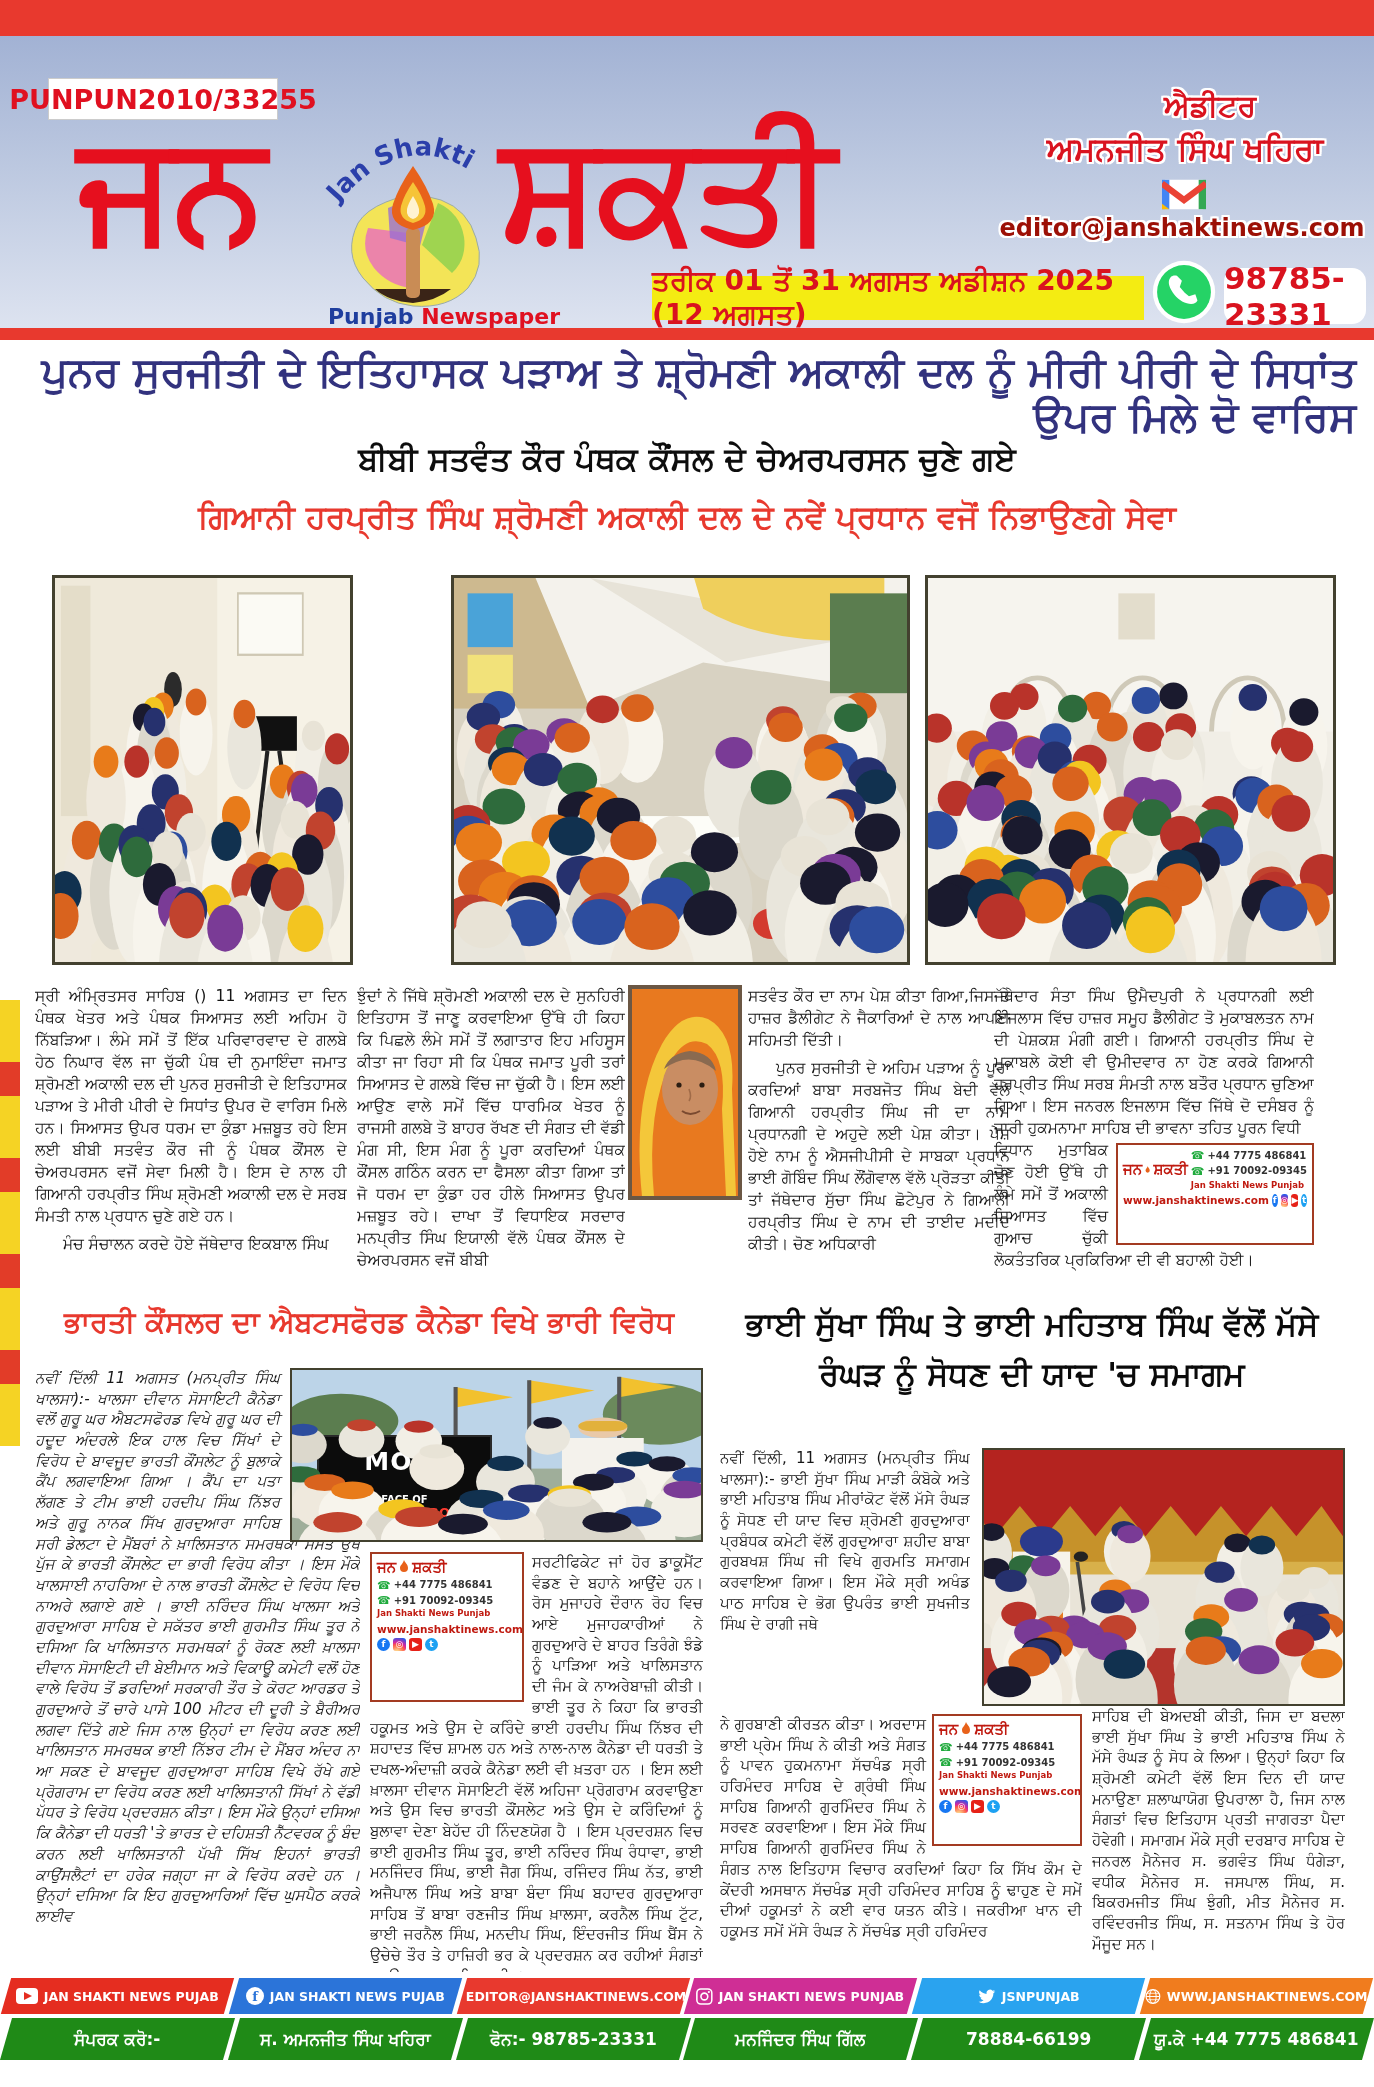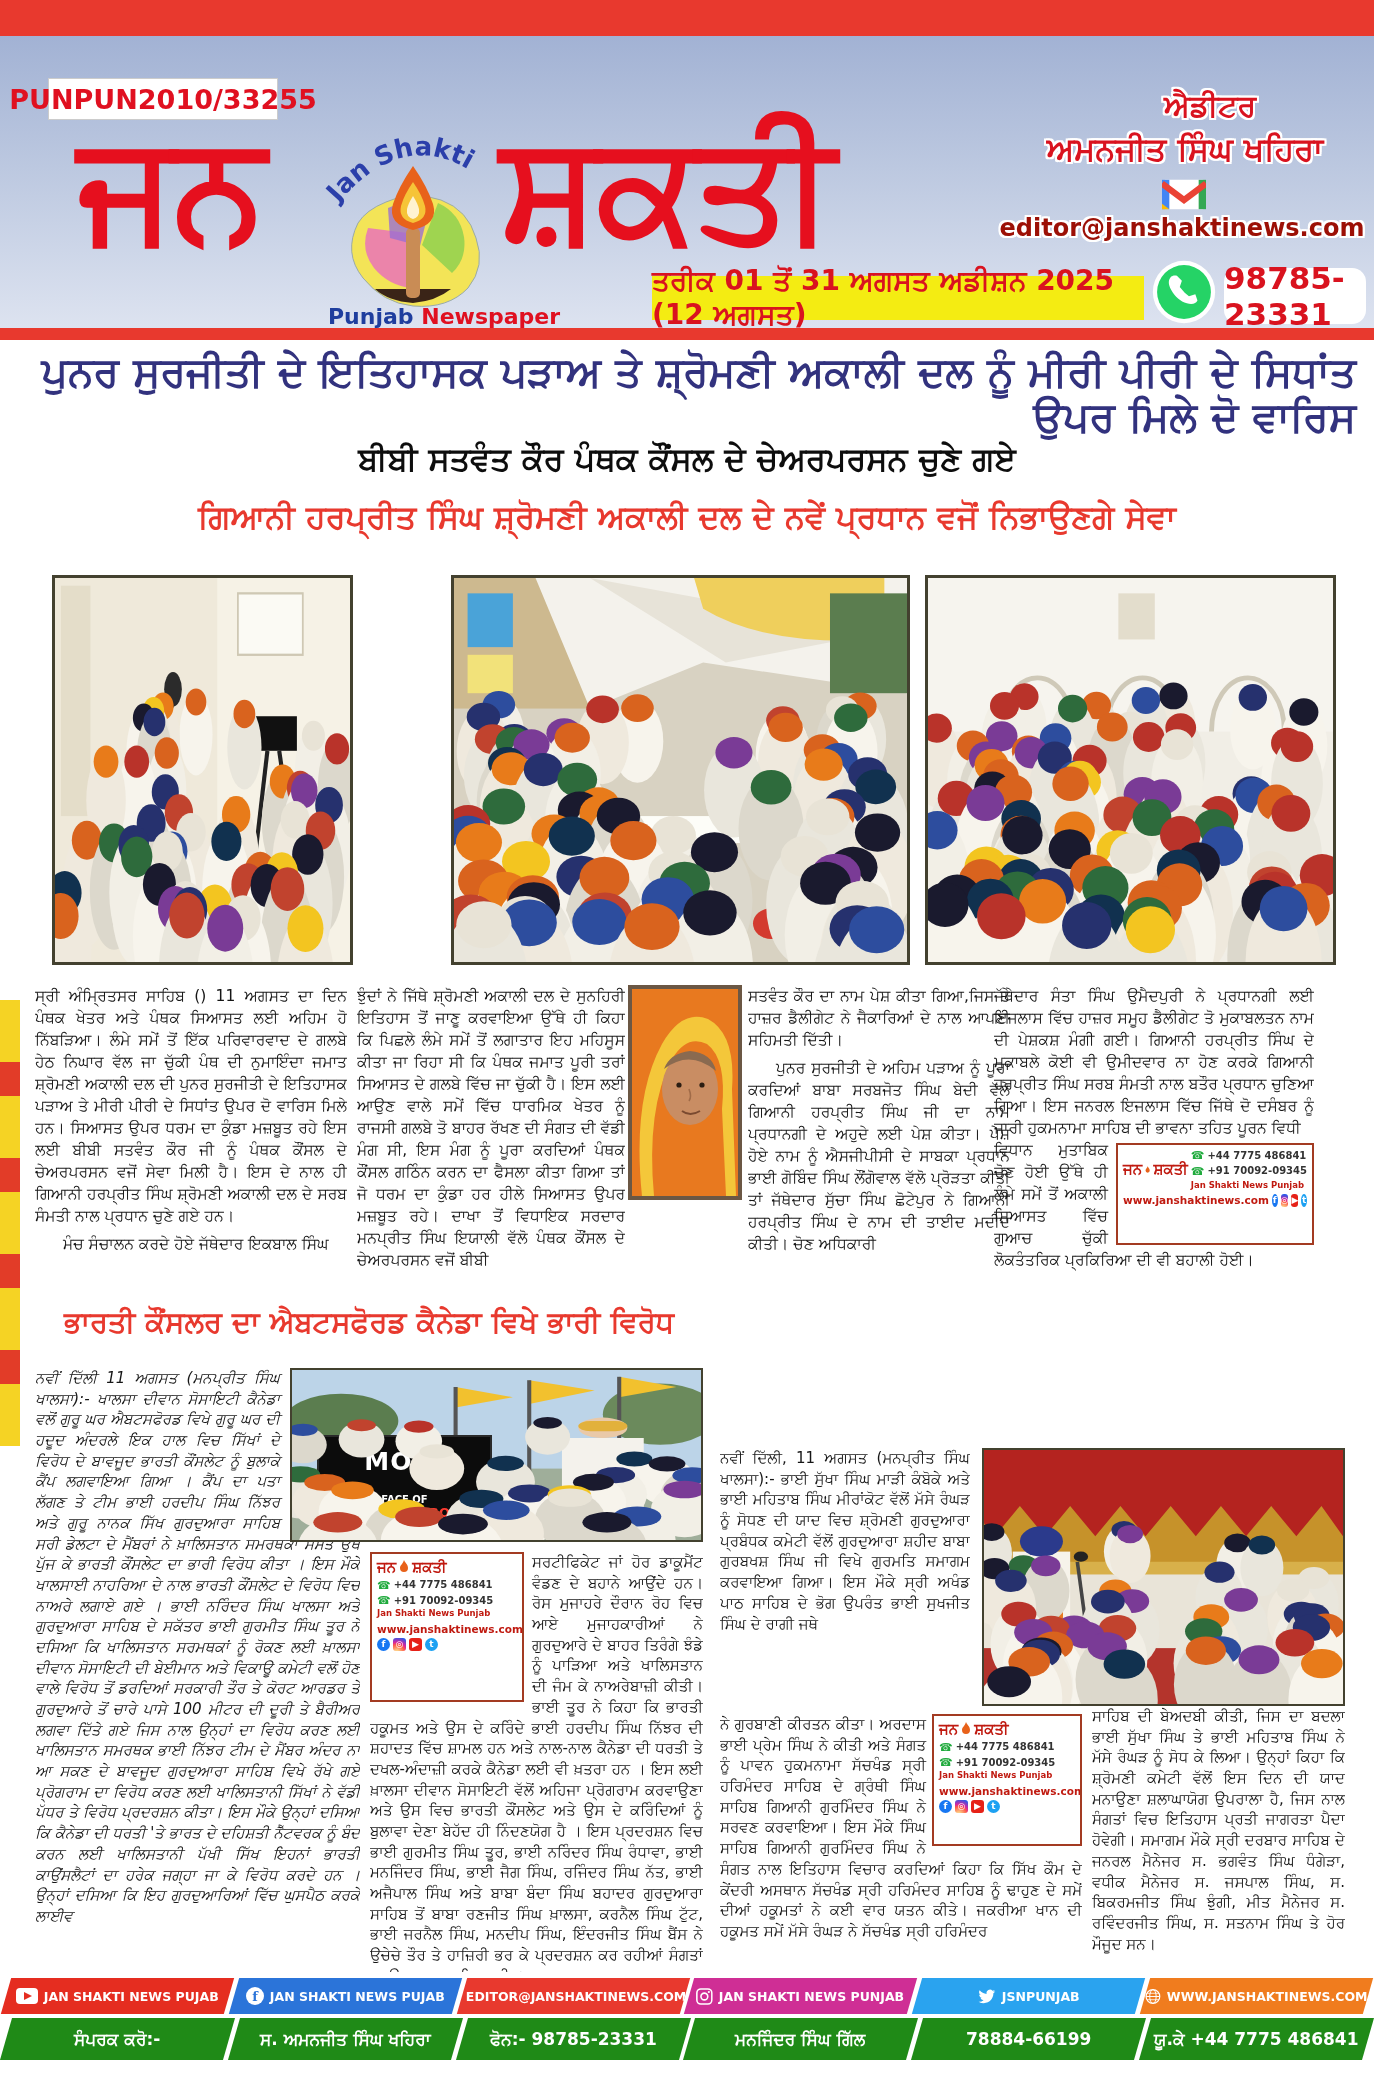--- a/index.html
+++ b/index.html
@@ -766,20 +766,24 @@
       <div class="adbot">
         <span class="msoc ms-fb">f</span>
         <span class="msoc ms-ig">◎</span>
         <span class="msoc ms-yt">▶</span>
         <span class="msoc ms-tw">t</span>
       </div>
     </div>
     <span>ਸਰਟੀਫਿਕੇਟ ਜਾਂ ਹੋਰ ਡਾਕੂਮੈਂਟ ਵੰਡਣ ਦੇ ਬਹਾਨੇ ਆਉਂਦੇ ਹਨ। ਰੋਸ ਮੁਜਾਹਰੇ ਦੌਰਾਨ ਰੋਹ ਵਿਚ ਆਏ ਮੁਜਾਹਕਾਰੀਆਂ ਨੇ ਗੁਰਦੁਆਰੇ ਦੇ ਬਾਹਰ ਤਿਰੰਗੇ ਝੰਡੇ ਨੂੰ ਪਾੜਿਆ ਅਤੇ ਖਾਲਿਸਤਾਨ ਦੀ ਜੰਮ ਕੇ ਨਾਅਰੇਬਾਜ਼ੀ ਕੀਤੀ। ਭਾਈ ਤੂਰ ਨੇ ਕਿਹਾ ਕਿ ਭਾਰਤੀ ਹਕੂਮਤ ਅਤੇ ਉਸ ਦੇ ਕਰਿੰਦੇ ਭਾਈ ਹਰਦੀਪ ਸਿੰਘ ਨਿੱਝਰ ਦੀ ਸ਼ਹਾਦਤ ਵਿੱਚ ਸ਼ਾਮਲ ਹਨ ਅਤੇ ਨਾਲ-ਨਾਲ ਕੈਨੇਡਾ ਦੀ ਧਰਤੀ ਤੇ ਦਖਲ-ਅੰਦਾਜ਼ੀ ਕਰਕੇ ਕੈਨੇਡਾ ਲਈ ਵੀ ਖ਼ਤਰਾ ਹਨ । ਇਸ ਲਈ ਖ਼ਾਲਸਾ ਦੀਵਾਨ ਸੋਸਾਇਟੀ ਵੱਲੋਂ ਅਹਿਜਾ ਪ੍ਰੋਗਰਾਮ ਕਰਵਾਉਣਾ ਅਤੇ ਉਸ ਵਿਚ ਭਾਰਤੀ ਕੌਂਸਲੇਟ ਅਤੇ ਉਸ ਦੇ ਕਰਿੰਦਿਆਂ ਨੂੰ ਬੁਲਾਵਾ ਦੇਣਾ ਬੇਹੱਦ ਹੀ ਨਿੰਦਣਯੋਗ ਹੈ । ਇਸ ਪ੍ਰਦਰਸ਼ਨ ਵਿਚ ਭਾਈ ਗੁਰਮੀਤ ਸਿੰਘ ਤੂਰ, ਭਾਈ ਨਰਿੰਦਰ ਸਿੰਘ ਰੰਧਾਵਾ, ਭਾਈ ਮਨਜਿੰਦਰ ਸਿੰਘ, ਭਾਈ ਜੈਗ ਸਿੰਘ, ਰਜਿੰਦਰ ਸਿੰਘ ਨੱਤ, ਭਾਈ ਅਜੈਪਾਲ ਸਿੰਘ ਅਤੇ ਬਾਬਾ ਬੰਦਾ ਸਿੰਘ ਬਹਾਦਰ ਗੁਰਦੁਆਰਾ ਸਾਹਿਬ ਤੋਂ ਬਾਬਾ ਰਣਜੀਤ ਸਿੰਘ ਖ਼ਾਲਸਾ, ਕਰਨੈਲ ਸਿੰਘ ਟੁੱਟ, ਭਾਈ ਜਰਨੈਲ ਸਿੰਘ, ਮਨਦੀਪ ਸਿੰਘ, ਇੰਦਰਜੀਤ ਸਿੰਘ ਬੈਂਸ ਨੇ ਉਚੇਚੇ ਤੌਰ ਤੇ ਹਾਜ਼ਿਰੀ ਭਰ ਕੇ ਪ੍ਰਦਰਸ਼ਨ ਕਰ ਰਹੀਆਂ ਸੰਗਤਾਂ ਦਾ ਉਤਸ਼ਾਹ ਵਧਾਇਆ ਸੀ ।</span>
   </div>
 
+  <div class="abs rh">
+    <div>ਭਾਈ ਸੁੱਖਾ ਸਿੰਘ ਤੇ ਭਾਈ ਮਹਿਤਾਬ ਸਿੰਘ ਵੱਲੋਂ ਮੱਸੇ</div>
+    <div>ਰੰਘੜ ਨੂੰ ਸੋਧਣ ਦੀ ਯਾਦ 'ਚ ਸਮਾਗਮ</div>
+  </div>
 
   <div class="bodytext" style="left:720px;top:1448px;width:250px;height:258px;font-size:15px;line-height:1.38;">ਨਵੀਂ ਦਿੱਲੀ, 11 ਅਗਸਤ (ਮਨਪ੍ਰੀਤ ਸਿੰਘ ਖਾਲਸਾ):- ਭਾਈ ਸੁੱਖਾ ਸਿੰਘ ਮਾੜੀ ਕੰਬੋਕੇ ਅਤੇ ਭਾਈ ਮਹਿਤਾਬ ਸਿੰਘ ਮੀਰਾਂਕੋਟ ਵੱਲੋਂ ਮੱਸੇ ਰੰਘੜ ਨੂੰ ਸੋਧਣ ਦੀ ਯਾਦ ਵਿਚ ਸ਼੍ਰੋਮਣੀ ਗੁਰਦੁਆਰਾ ਪ੍ਰਬੰਧਕ ਕਮੇਟੀ ਵੱਲੋਂ ਗੁਰਦੁਆਰਾ ਸ਼ਹੀਦ ਬਾਬਾ ਗੁਰਬਖਸ਼ ਸਿੰਘ ਜੀ ਵਿਖੇ ਗੁਰਮਤਿ ਸਮਾਗਮ ਕਰਵਾਇਆ ਗਿਆ। ਇਸ ਮੌਕੇ ਸ੍ਰੀ ਅਖੰਡ ਪਾਠ ਸਾਹਿਬ ਦੇ ਭੋਗ ਉਪਰੰਤ ਭਾਈ ਸੁਖਜੀਤ ਸਿੰਘ ਦੇ ਰਾਗੀ ਜਥੇ</div>
 
   <div class="photo" style="left:982px;top:1448px;width:363px;height:258px;border-width:2px;">
     <svg class="ph-deco" viewBox="0 0 100 100" preserveAspectRatio="none">
       <rect width="100" height="100" fill="#e9e4d8"></rect>
       <rect x="0" y="0" width="100" height="46" fill="#c6922a"></rect>
       <path d="M0,0 h100 v34 l-6,-12 -7,12 -7,-12 -7,12 -7,-12 -7,12 -7,-12 -7,12 -7,-12 -7,12 -7,-12 -7,12 -7,-12 -7,12 -7,-12 -5,10z" fill="#b4231f"></path>
       <rect x="0" y="44" width="100" height="5" fill="#d8b04a"></rect>
       <rect x="0" y="78" width="100" height="22" fill="#b4342c"></rect>

